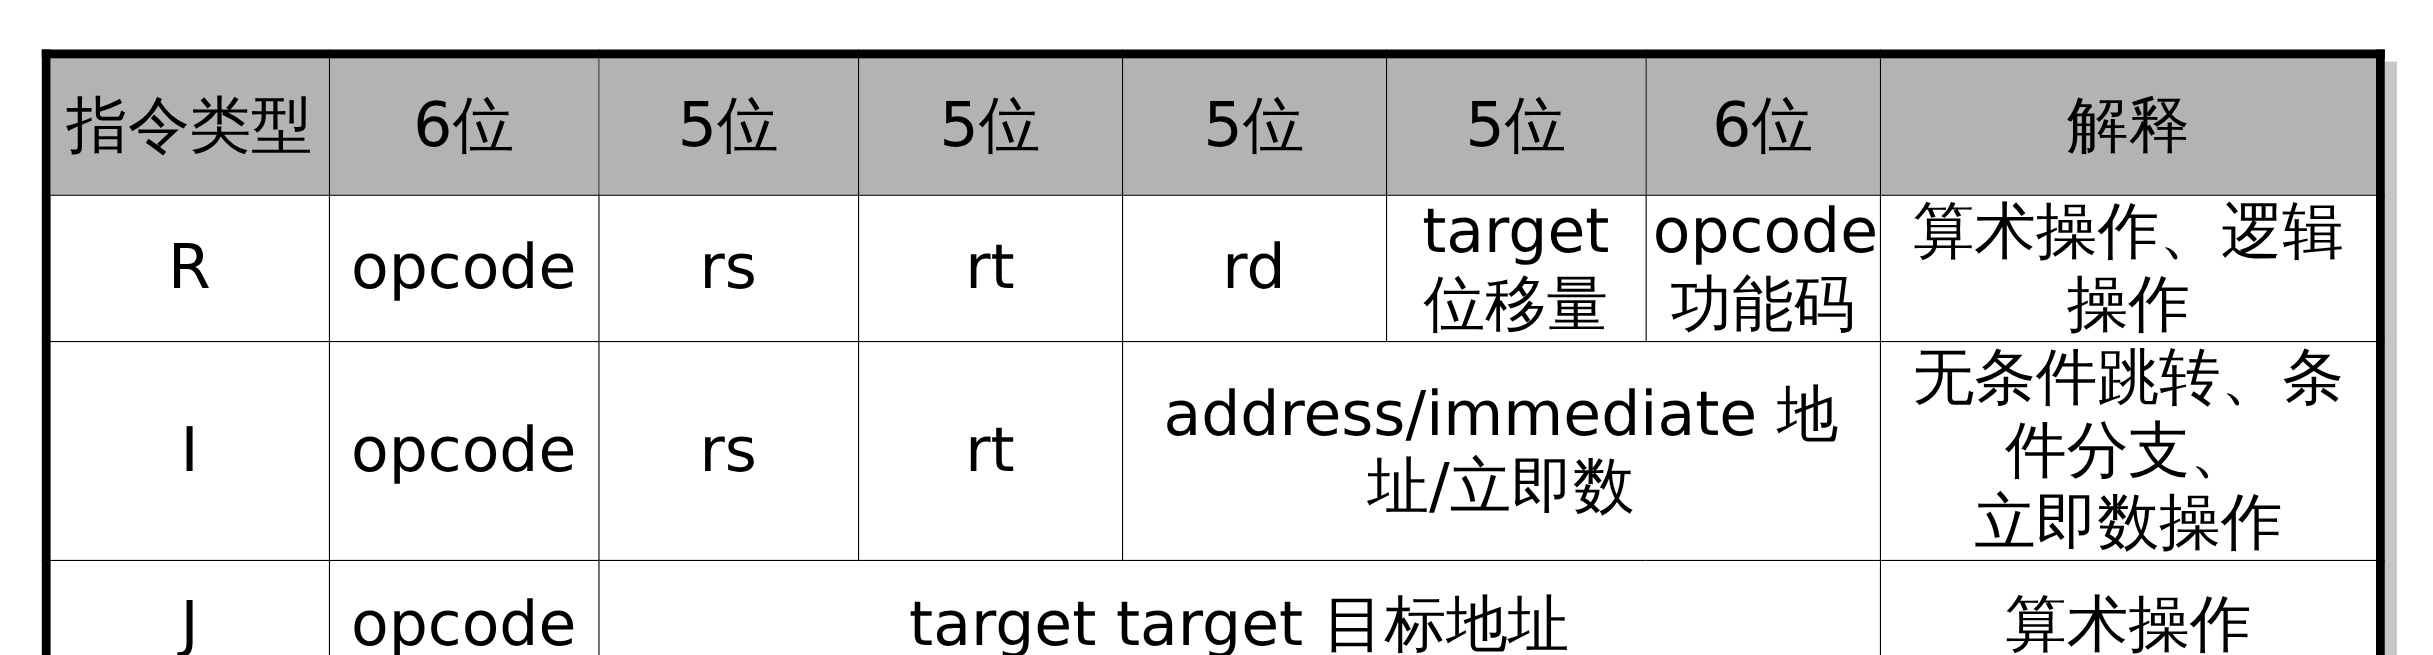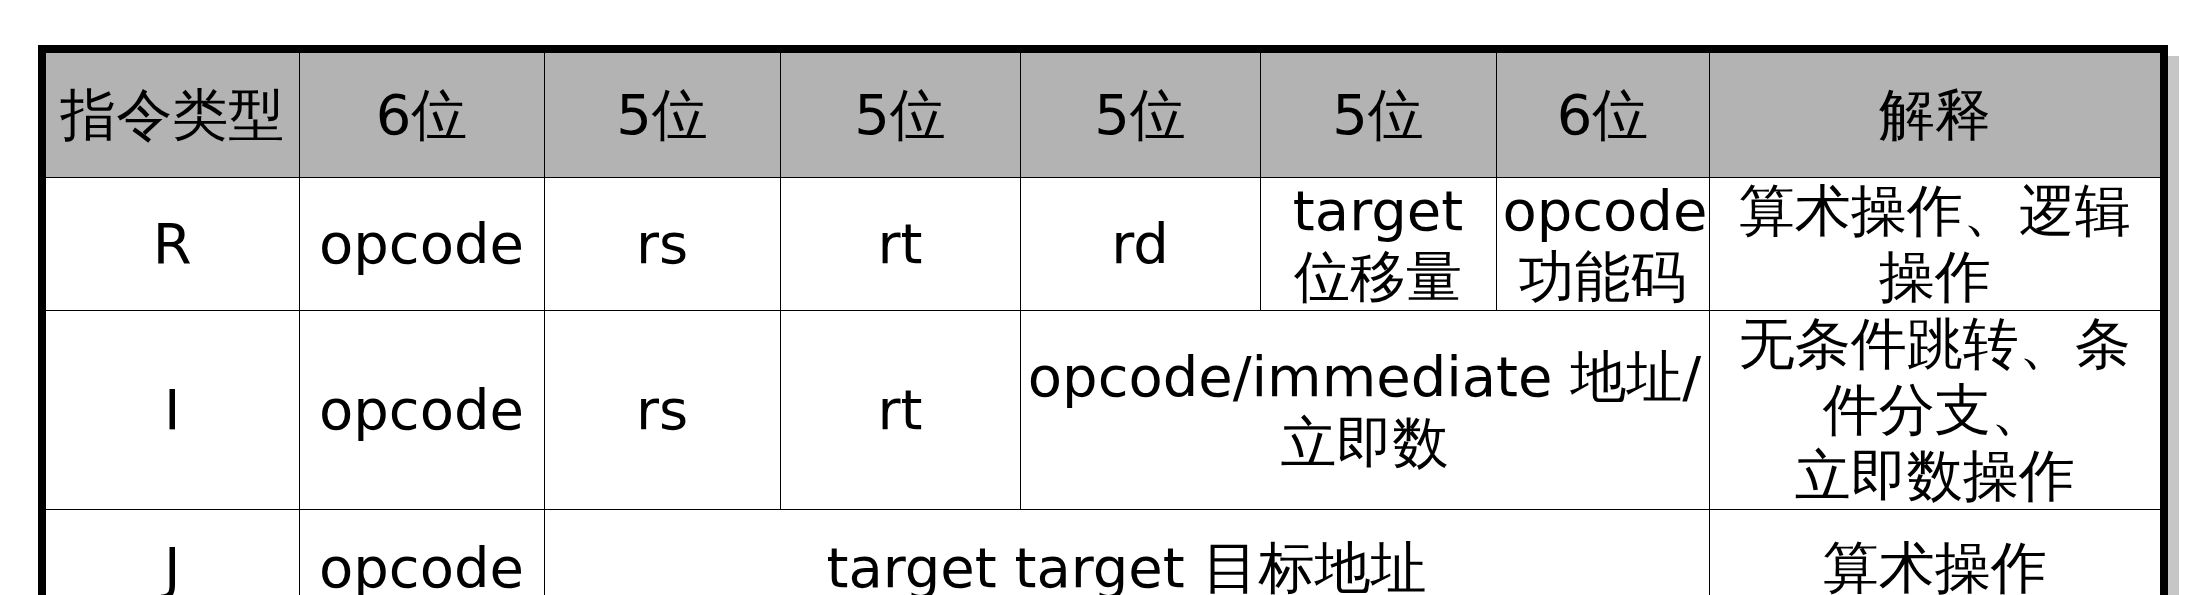--- a/index.html
+++ b/index.html
@@ -86,21 +86,21 @@
 位移量</td>
         <td>opcode
 功能码</td>
         <td>算术操作、逻辑操作</td>
       </tr>
       <tr>
         <td>I</td>
         <td>opcode</td>
         <td>rs</td>
         <td>rt</td>
-        <td colspan="3">opcode/immediate 地址/立即数</td>
+        <td colspan="3">address/immediate 地址/立即数</td>
         <td>无条件跳转、条件分支、
 立即数操作</td>
       </tr>
       <tr>
         <td>J</td>
         <td>opcode</td>
         <td colspan="5">target target 目标地址</td>
         <td>算术操作</td>
       </tr>
     </tbody>

